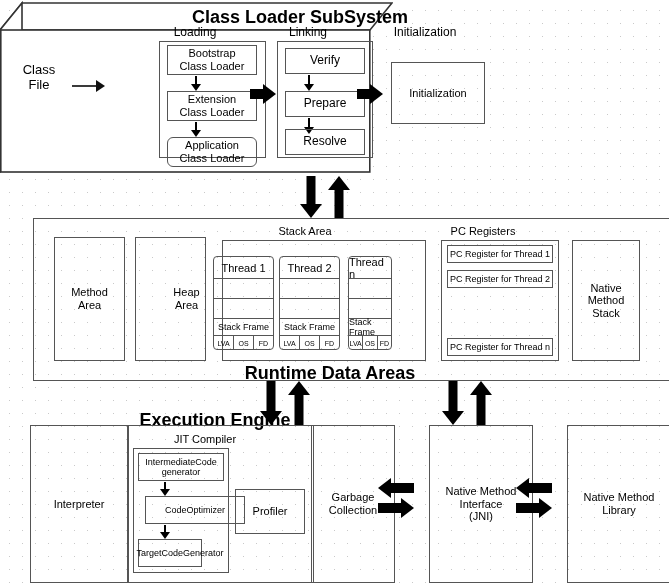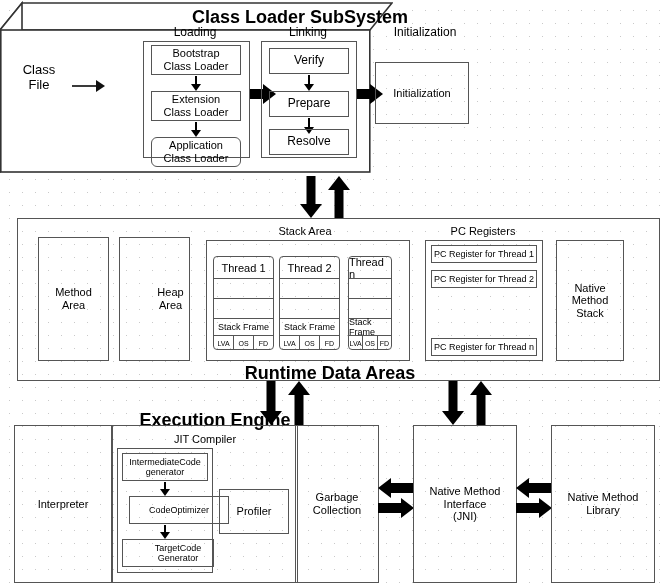--- a/index.html
+++ b/index.html
@@ -15,21 +15,21 @@
     position:relative;
   }
   .abs{position:absolute;box-sizing:border-box;}
 
   
   .bx{
     position:absolute;box-sizing:border-box;
     border:1.5px solid #555;
     background:transparent;
     display:flex;align-items:center;justify-content:center;
-    text-align:center;line-height:1.15;
+    text-align:center;line-height:1.15;margin-left:16px;
   }
   .lbl{position:absolute;text-align:center;line-height:1.15;}
 
   
   #class-file-label{left:6px;top:63px;width:66px;font-size:13px;font-weight:normal;}
 
   .arrow-line{position:absolute;background:#3a3a3a;height:2px;}
   .arrow-head-r{
     position:absolute;width:0;height:0;
     border-top:6px solid transparent;border-bottom:6px solid transparent;
@@ -261,21 +261,21 @@
   <div class="s" style="height:8px;"></div>
     <div class="h"></div>
 </div>
 <div class="bx t9" style="left:129px;top:496px;width:100px;height:28px;">
   <span>CodeOptimizer</span>
 </div>
 <div class="tarrow" style="left:155px;top:525px;width:20px;height:14px;">
   <div class="s" style="height:8px;"></div>
     <div class="h"></div>
 </div>
-<div class="bx t9" style="left:122px;top:539px;width:92px;height:28px;flex-direction:column;padding-left:20px;">
+<div class="bx t9" style="left:122px;top:539px;width:64px;height:28px;flex-direction:row;padding-left:20px;">
   <span>TargetCode</span>
   <span>Generator</span>
 </div>
 
 <div class="bx t11" style="left:219px;top:489px;width:70px;height:45px;">
   <span>Profiler</span>
 </div>
 
 <div class="bx t11" style="left:295px;top:425px;width:84px;height:158px;flex-direction:column;">
   <span>Garbage</span>

